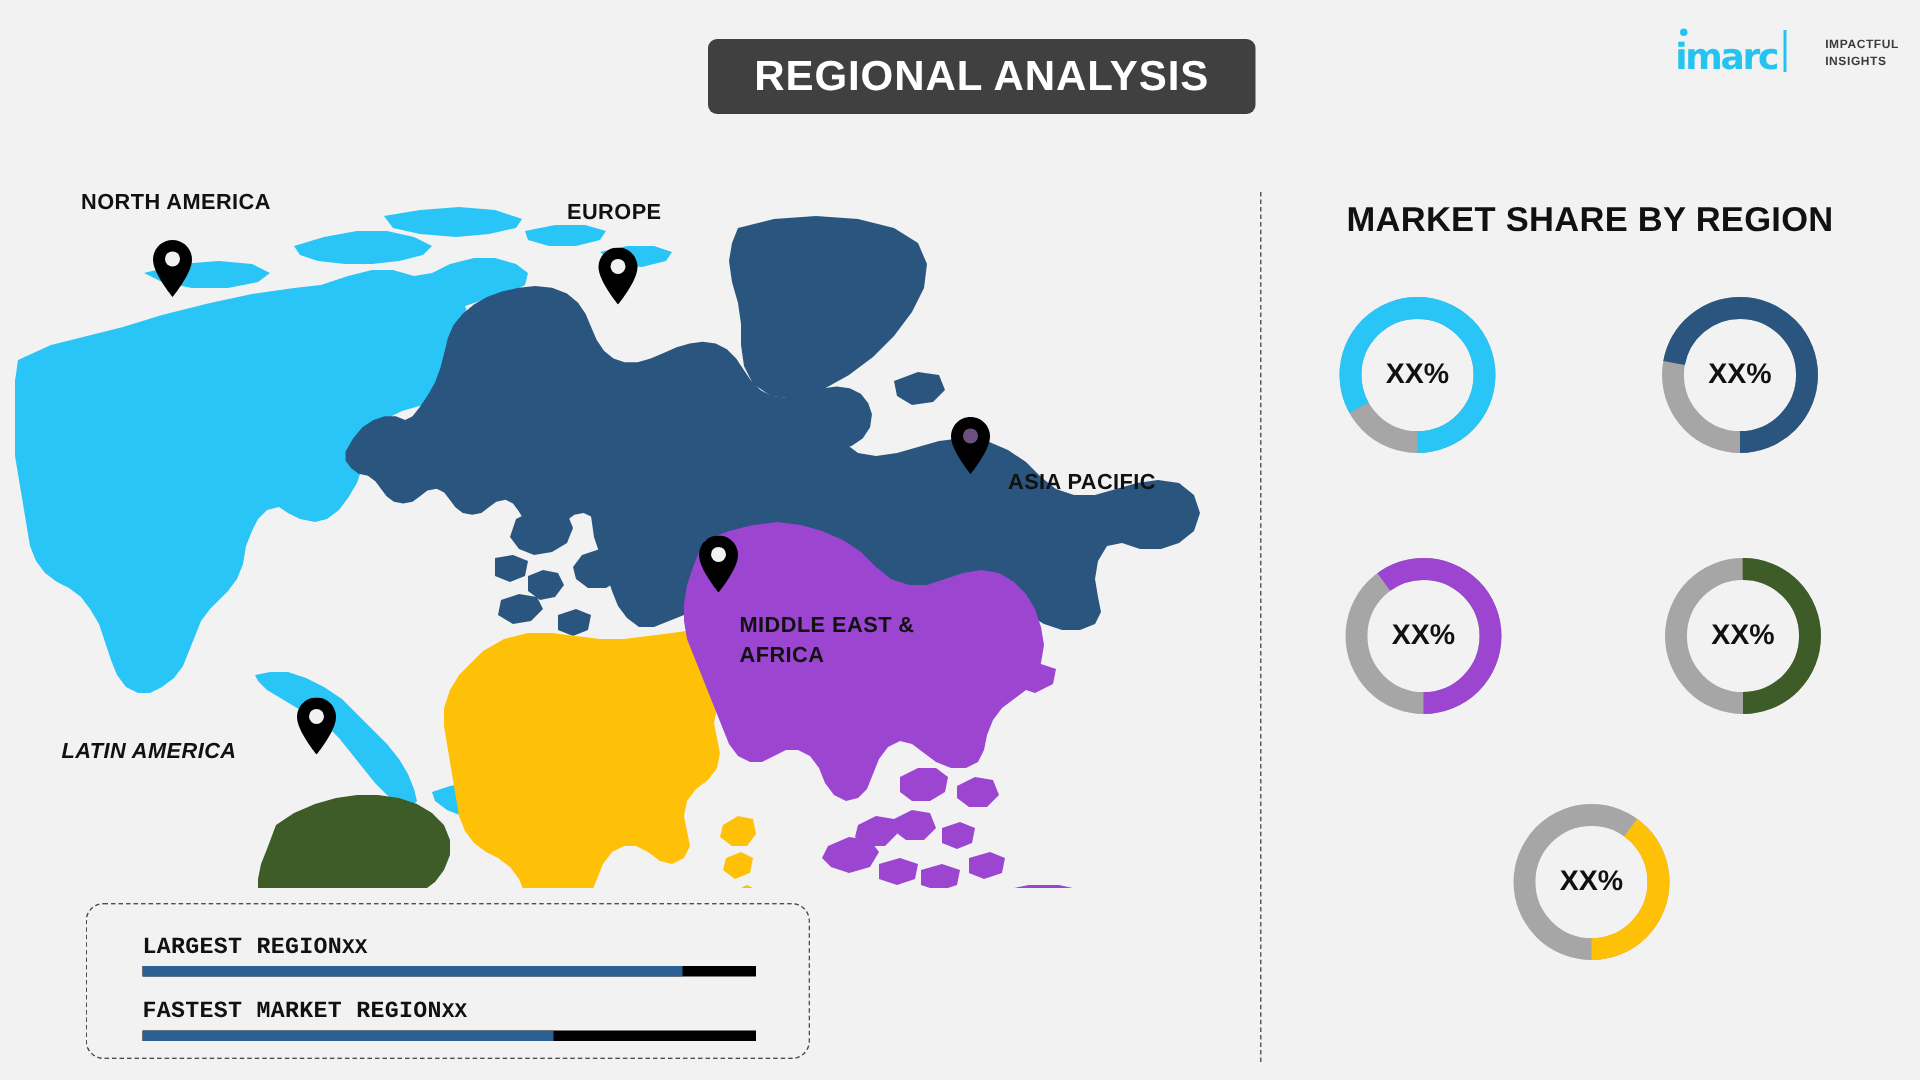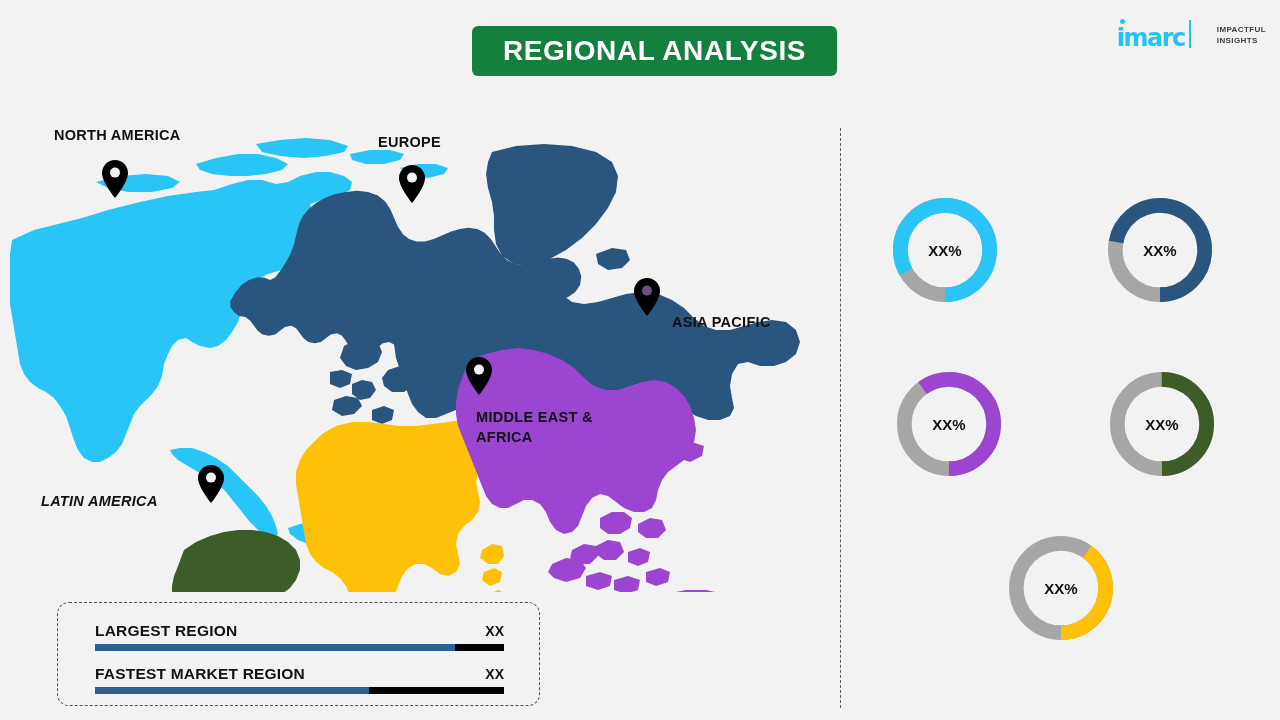--- a/index.html
+++ b/index.html
@@ -8,21 +8,21 @@
     background: #f2f2f2;
     font-family: "Liberation Sans", sans-serif;
     overflow: hidden;
   }
   #root { position: relative; width: 1280px; height: 720px; background: #f2f2f2; }
 
   
   .title-plate {
     position: absolute; left: 472px; top: 26px;
     width: 365px; height: 50px;
-    background: #15803d;
+    background: #404040;
     border-radius: 6px;
     display: flex; align-items: center; justify-content: center;
   }
   .title-plate .title-text {
     color: #ffffff;
     font-size: 28px;
     font-weight: bold;
     letter-spacing: 0.6px;
     white-space: nowrap;
   }
@@ -56,21 +56,21 @@
 
   
   .map-label {
     position: absolute;
     font-size: 14.5px; font-weight: bold; color: #111111;
     letter-spacing: 0.3px; white-space: nowrap; line-height: 1.35;
   }
   .lbl-na { left: 54px; top: 126px; }
   .lbl-eu { left: 378px; top: 133px; }
   .lbl-ap { left: 672px; top: 313px; }
-  .lbl-mea { left: 476px; top: 408px; white-space: normal; width: 150px; }
+  .lbl-mea { left: 493px; top: 408px; white-space: normal; width: 150px; }
   .lbl-la  { left: 41px; top: 492px; font-style: italic; }
 
   
   .pin { position: absolute; width: 28px; height: 38px; }
   .pin svg { width: 100%; height: 100%; display: block; }
   .pin-na  { left: 101px; top: 160px; }
   .pin-eu  { left: 398px; top: 165px; }
   .pin-ap  { left: 633px; top: 278px; }
   .pin-mea { left: 465px; top: 357px; }
   .pin-la  { left: 197px; top: 465px; }
@@ -79,39 +79,39 @@
   .panel-title {
     position: absolute; left: 840px; top: 133px; width: 440px;
     text-align: center; font-size: 23px; font-weight: bold; color: #111;
     letter-spacing: 0.2px;
   }
   .donut { position: absolute; width: 118px; height: 118px; }
   .donut svg { width: 100%; height: 100%; display: block; transform: rotate(-90deg); }
   .donut .val {
     position: absolute; inset: 0;
     display: flex; align-items: center; justify-content: center;
-    font-size: 15px; font-weight: bold; color: #111;
+    font-size: 19px; font-weight: bold; color: #111;
   }
   .d1 { left: 886px; top: 191px; }
   .d2 { left: 1101px; top: 191px; }
   .d3 { left: 890px; top: 365px; }
   .d4 { left: 1103px; top: 365px; }
   .d5 { left: 1002px; top: 529px; }
 
   
   .legend-box {
     position: absolute; left: 57px; top: 602px;
     width: 483px; height: 104px;
     border: 1px dashed #4d4d5c; border-radius: 12px;
     background: #f2f2f2;
   }
   .legend-row { position: absolute; left: 37px; width: 409px; }
   .lrow1 { top: 19px; }
   .lrow2 { top: 62px; }
-  .legend-head { display: flex; align-items: baseline; justify-content: space-between; }
+  .legend-head { display: flex; align-items: baseline; justify-content: flex-start; font-family: Liberation Mono, monospace; }
   .legend-name { font-size: 15.5px; font-weight: bold; color: #111; letter-spacing: 0.2px; }
   .legend-val  { font-size: 14px; font-weight: bold; color: #111; }
   .legend-track {
     margin-top: 4px; height: 7px; width: 100%;
     background: #000000; border-radius: 0; position: relative; overflow: hidden;
   }
   .legend-fill { position: absolute; left: 0; top: 0; height: 100%; background: #2a6094; }
 </style>
 </head>
 <body>
@@ -243,20 +243,21 @@
         <circle cx="14" cy="12.6" r="5" fill="#f2f2f2"></circle>
       </svg>
   </div>
   <div class="pin pin-la">
     <svg viewBox="0 0 28 38">
         <path fill="#000000" d="M14 0C6.8 0 1 5.8 1 13c0 9.4 13 25 13 25s13-15.6 13-25C27 5.8 21.2 0 14 0z"></path>
         <circle cx="14" cy="12.6" r="5" fill="#f2f2f2"></circle>
       </svg>
   </div>
 
+  <div class="panel-title">MARKET SHARE BY REGION</div>
 
   <div class="donut d1">
     <svg viewBox="0 0 42 42">
         <circle class="ring-rest" cx="21" cy="21" r="15.9" fill="none" stroke-width="5.2" stroke="#a6a6a6"></circle>
         <circle class="ring-main" cx="21" cy="21" r="15.9" fill="none" stroke-width="5.2" stroke="#29c5f6" stroke-dasharray="82.919 16.983" transform="rotate(180 21 21) scale(1,-1) translate(0,-42)"></circle>
       </svg>
     <div class="val">XX%</div>
   </div>
 
   <div class="donut d2">

